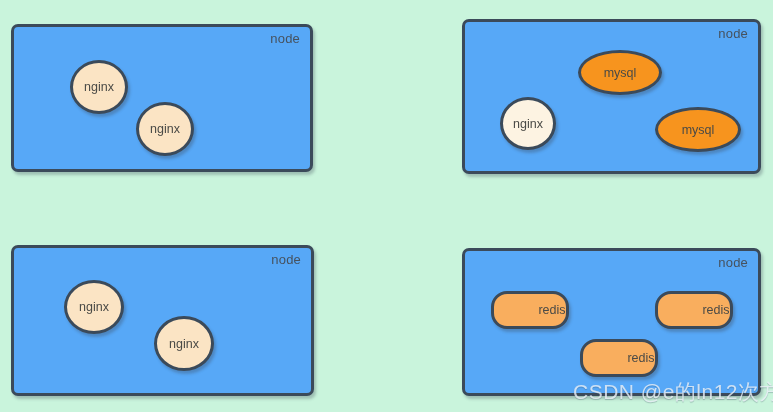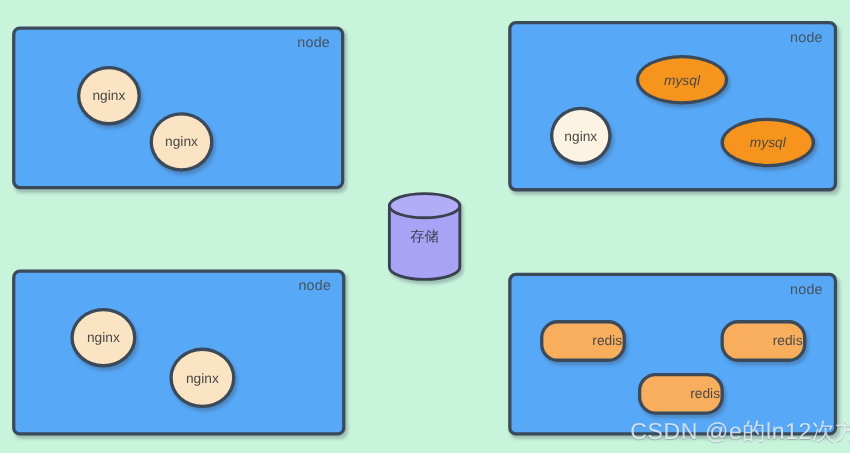--- a/index.html
+++ b/index.html
@@ -56,21 +56,20 @@
     background: #fbe4c4;
     border-radius: 50%;
   }
   .shape.nginx-light {
     background: #fdf3e2;
     border-radius: 50%;
   }
   .shape.mysql {
     background: #f7941e;
     border-radius: 50%;
-    font-style: italic;
   }
   .shape.redis {
     background: #f9ae5e;
     border-radius: 16px;
     padding-left: 44px;
   }
 
   
   #storage {
     position: absolute;
@@ -154,30 +153,16 @@
       <span>redis</span>
     </div>
     <div class="shape redis" style="left:190px; top:40px; width:78px; height:38px;">
       <span>redis</span>
     </div>
     <div class="shape redis" style="left:115px; top:88px; width:78px; height:38px;">
       <span>redis</span>
     </div>
   </div>
 
-  <div id="storage">
-    <svg width="68" height="82" viewBox="0 0 68 82">
-      <defs>
-        <filter id="cyl-shadow" x="-40%" y="-40%" width="200%" height="200%">
-          <feDropShadow dx="2" dy="3" stdDeviation="1.6" flood-color="#3a4a5e" flood-opacity="0.33"></feDropShadow>
-        </filter>
-      </defs>
-      <g filter="url(#cyl-shadow)">
-        <path d="M2,13 L2,69 A32,11 0 0 0 66,69 L66,13 Z" fill="#a9a3f5" stroke="#3b4150" stroke-width="2.6"></path>
-        <ellipse cx="34" cy="13" rx="32" ry="11" fill="#b3adf8" stroke="#3b4150" stroke-width="2.6"></ellipse>
-      </g>
-    </svg>
-    <div class="storage-text">存储</div>
-  </div>
 
   <div id="watermark">CSDN @e的ln12次方</div>
 
 </div>
 
 </body></html>

